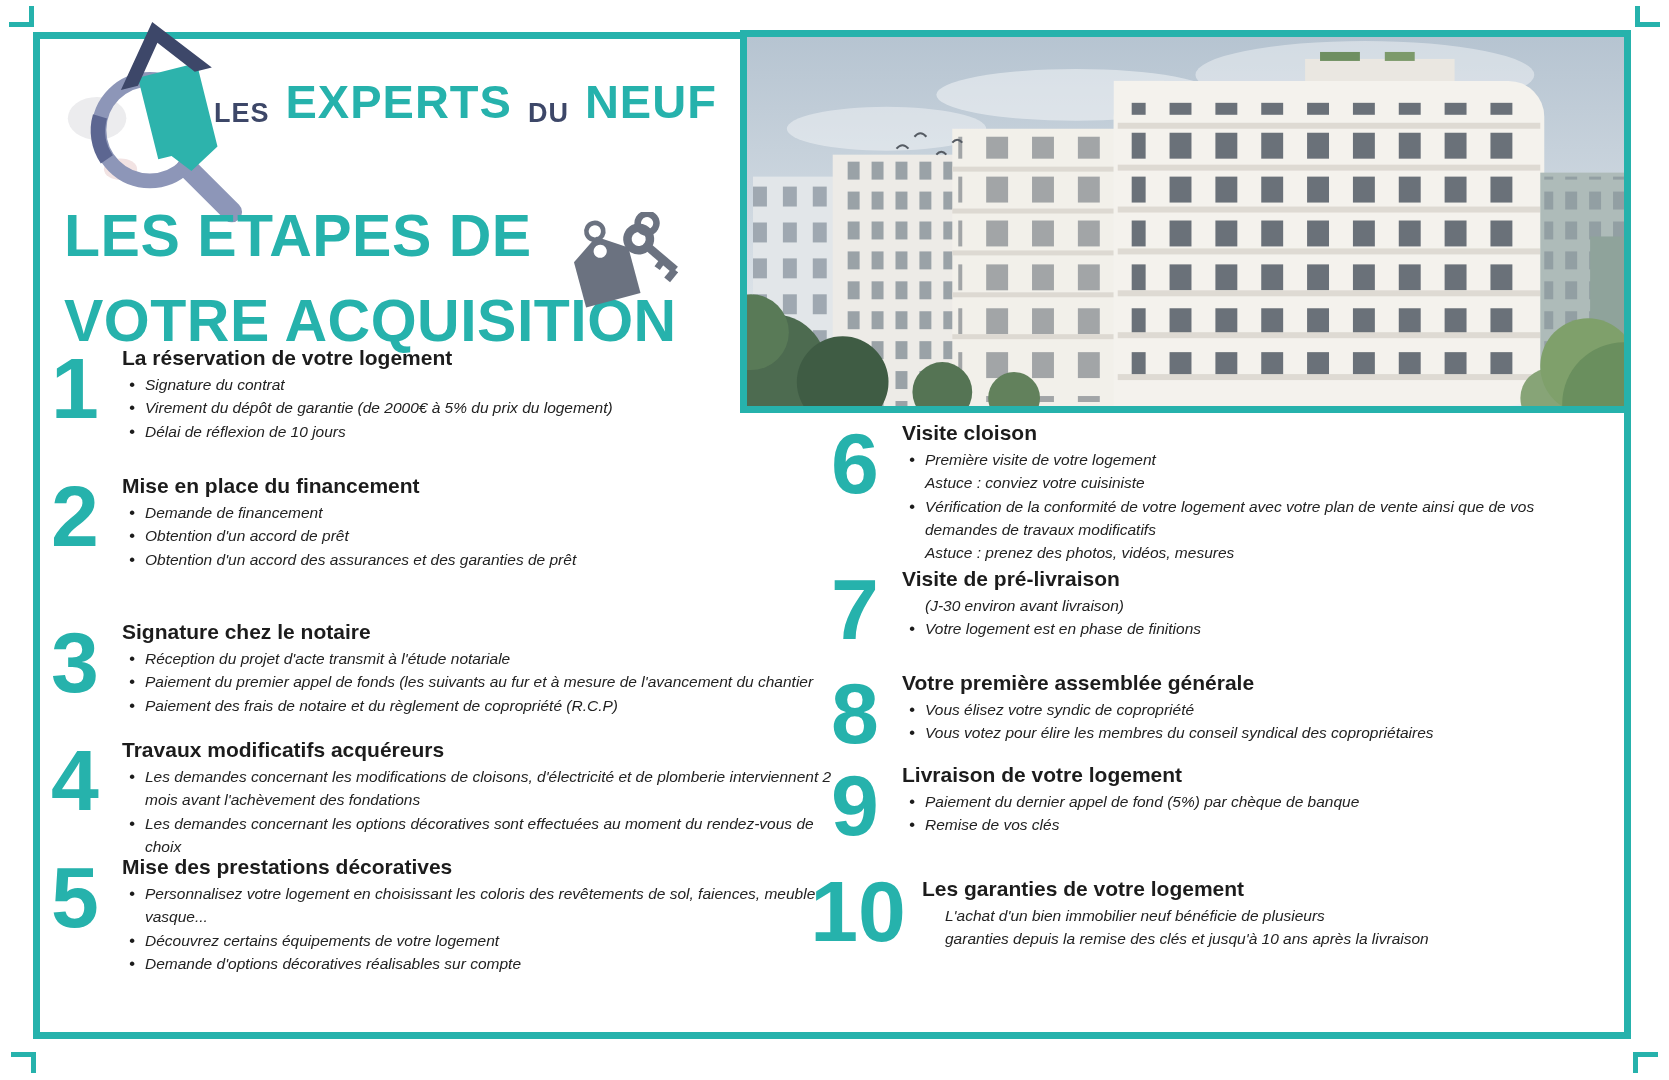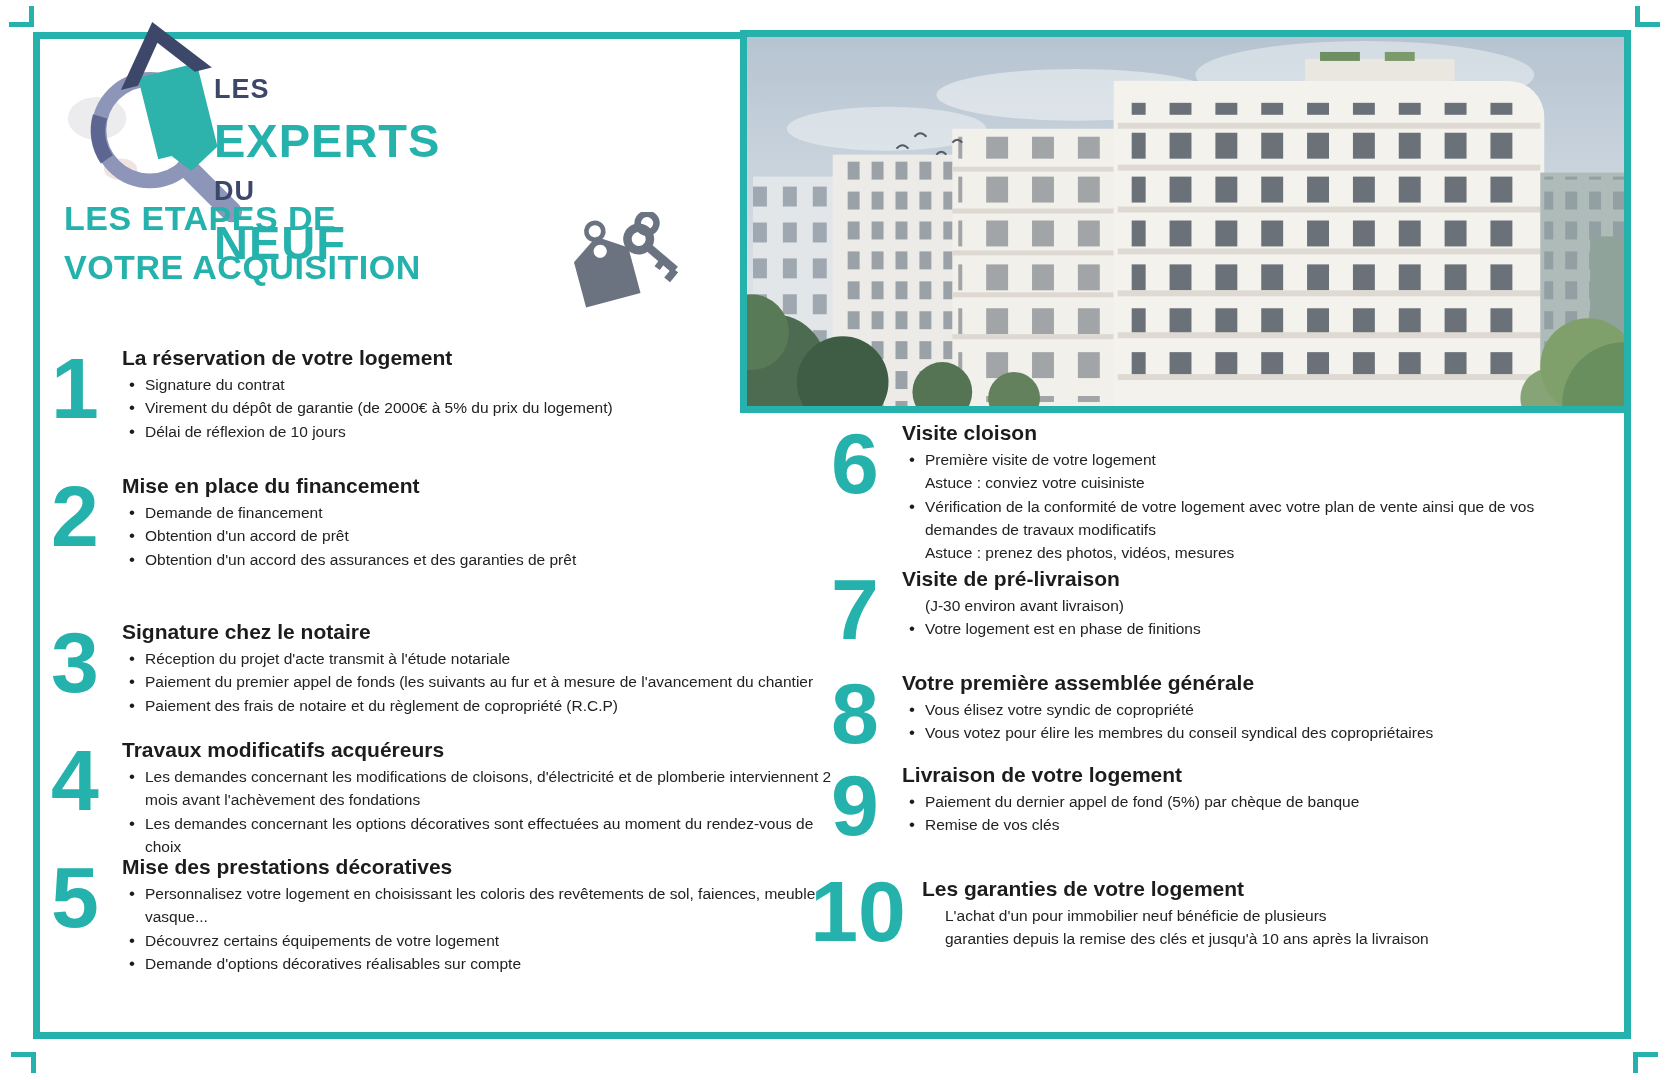--- a/index.html
+++ b/index.html
@@ -20,49 +20,49 @@
   }
   
   .mark{position:absolute;width:20px;height:16px;border:0 solid var(--teal);}
   .mark.tl{left:9px;top:6px;border-bottom-width:5px;border-right-width:5px;}
   .mark.tr{right:9px;top:6px;border-bottom-width:5px;border-left-width:5px;}
   .mark.bl{left:11px;bottom:7px;border-top-width:5px;border-right-width:5px;}
   .mark.br{right:11px;bottom:7px;border-top-width:5px;border-left-width:5px;}
 
   
   .logo-art{position:absolute;left:60px;top:2px;width:205px;height:222px;}
-  .logo-text{position:absolute;left:214px;top:74px;display:flex;align-items:flex-start;gap:8px;white-space:nowrap;flex-direction:column;}
+  .logo-text{position:absolute;left:214px;top:74px;display:flex;align-items:flex-end;gap:16px;white-space:nowrap;}
   .logo-small{font-size:27px;font-weight:700;color:var(--navy);letter-spacing:1px;}
   .logo-big{font-size:47px;font-weight:700;color:var(--teal);letter-spacing:1px;}
 
   
   .title{
     position:absolute;left:64px;top:194px;color:var(--teal);
-    font-weight:700;font-size:34px;line-height:1.44;letter-spacing:.5px;white-space:nowrap;
+    font-weight:700;font-size:59px;line-height:1.44;letter-spacing:.5px;white-space:nowrap;
   }
   .keys-art{position:absolute;left:556px;top:212px;width:122px;height:110px;}
 
   
   .photo{
     position:absolute;left:740px;top:30px;width:891px;height:383px;
     border:7px solid var(--teal);box-sizing:border-box;background:#cdd8e0;
   }
   .photo svg{display:block;width:100%;height:100%;}
 
   
   .step{position:absolute;display:flex;gap:16px;}
   .num{
     color:var(--teal);font-weight:700;font-size:86px;line-height:.9;
     width:62px;flex:none;text-align:center;margin-top:4px;
   }
   .s10 .num{width:96px;}
   .content{flex:1;min-width:0;}
   .step h3{margin:0 0 3px 0;font-size:21px;font-weight:700;color:var(--text);}
   .step ul{list-style:none;margin:0;padding:0;font-size:15.5px;color:#222;line-height:1.5;}
-  .step li{position:relative;padding-left:23px;}
+  .step li{position:relative;padding-left:23px;font-style:italic;}
   .step li::before{content:"\2022";position:absolute;left:7px;top:-1px;color:var(--text);font-size:17px;}
   .step li.no-bullet::before{content:none;}
 
   .s1{left:44px;top:346px;width:792px;}
   .s2{left:44px;top:474px;width:792px;}
   .s3{left:44px;top:620px;width:806px;}
   .s4{left:44px;top:738px;width:806px;}
   .s5{left:44px;top:855px;width:806px;}
   .s6{left:824px;top:421px;width:744px;}
   .s7{left:824px;top:567px;width:744px;}
@@ -292,19 +292,19 @@
           <li>Remise de vos clés</li>
         </ul>
     </div>
   </section>
 
   <section class="step s10">
     <div class="num">10</div>
     <div class="content">
       <h3>Les garanties de votre logement</h3>
       <ul>
-          <li class="no-bullet">L'achat d'un pour immobilier neuf bénéficie de plusieurs</li>
+          <li class="no-bullet">L'achat d'un bien immobilier neuf bénéficie de plusieurs</li>
           <li class="no-bullet">garanties depuis la remise des clés et jusqu'à 10 ans après la livraison</li>
         </ul>
     </div>
   </section>
 
 </div>
 
 </body></html>

